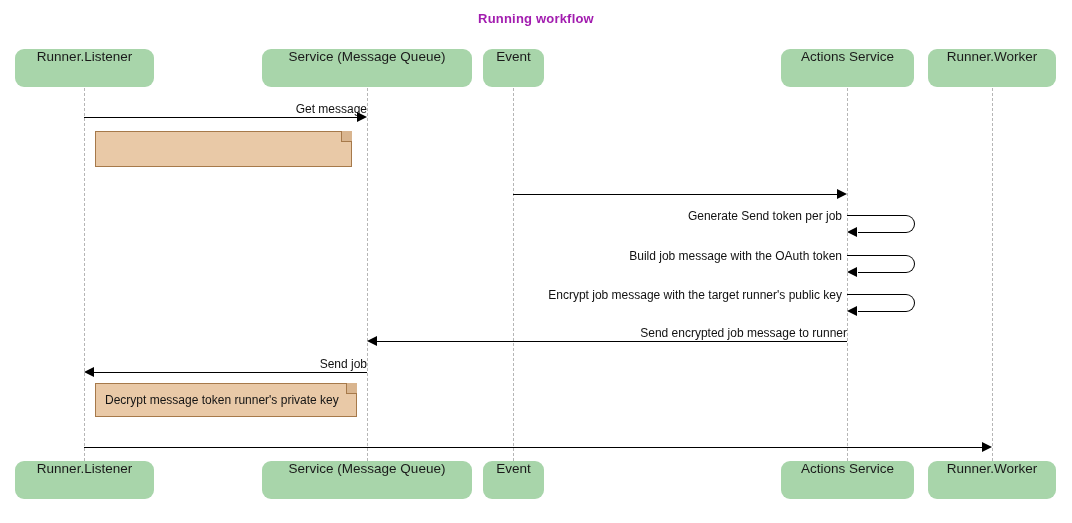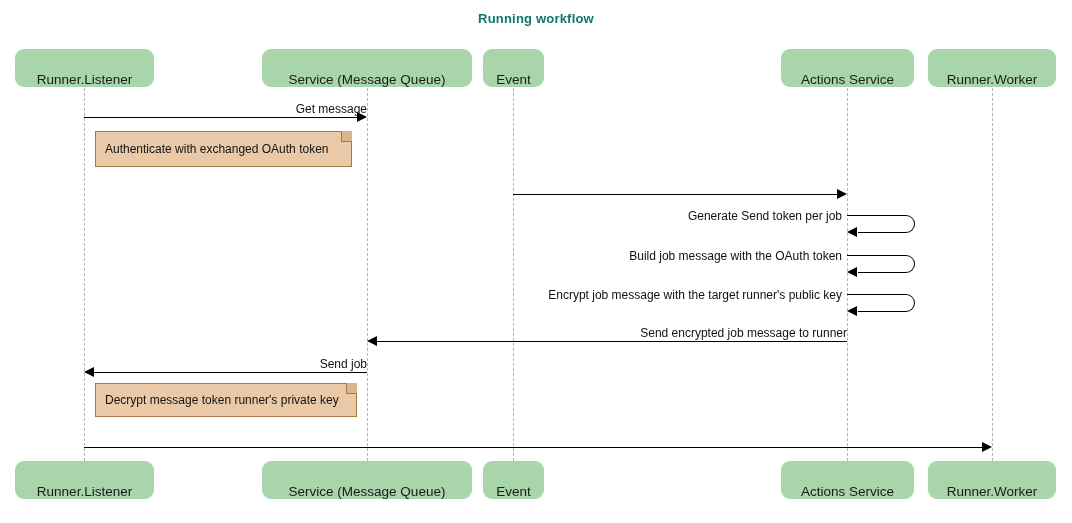--- a/index.html
+++ b/index.html
@@ -1,31 +1,31 @@
 <!DOCTYPE html>
 <html><head>
 <meta charset="utf-8">
 <style>
   html,body{margin:0;padding:0;background:#ffffff;}
   body{font-family:"Liberation Sans",sans-serif;}
   #canvas{position:relative;width:1072px;height:523px;overflow:hidden;background:#fff;}
 
   .title{
     position:absolute;left:0;top:11px;width:1072px;text-align:center;
-    font-size:13px;font-weight:bold;color:#0f766e;letter-spacing:.2px;
+    font-size:13px;font-weight:bold;color:#a21caf;letter-spacing:.2px;
   }
 
   .lifeline{
     position:absolute;width:0;border-left:1px dashed #b6b6b6;top:88px;height:373px;
   }
 
   .actor{
     position:absolute;height:38px;border-radius:9px;
     background:#a8d5aa;
-    display:flex;align-items:flex-end;justify-content:center;
+    display:flex;align-items:flex-start;justify-content:center;
     font-size:13.5px;color:#1a1a1a;white-space:nowrap;
     box-sizing:border-box;
   }
 
   
   .msg{position:absolute;height:0;border-top:1.4px solid #000;}
   .arrowR{
     position:absolute;width:0;height:0;
     border-top:5px solid transparent;border-bottom:5px solid transparent;
     border-left:10px solid #000;
@@ -109,21 +109,20 @@
   </div>
   <div class="actor" style="left:928px;top:461px;width:128px">
     <span>Runner.Worker</span>
   </div>
 
   <div class="msglabel" style="left:84px;top:102px;width:283px">Get message</div>
   <div class="msg" style="left:84px;top:117px;width:273px"></div>
   <div class="arrowR" style="left:357px;top:112px"></div>
 
   <div class="note" style="left:95px;top:131px;width:257px;height:36px">
-    <span>Authenticate with exchanged OAuth token</span>
     <span class="fold"></span>
   </div>
 
   <div class="msg" style="left:513px;top:194px;width:324px"></div>
   <div class="arrowR" style="left:837px;top:189px"></div>
 
   <div class="msglabel" style="left:617px;top:209px;width:225px;text-align:right">Generate Send token per job</div>
   <div class="selfloop" style="left:847px;top:215px;width:68px;height:18px">
     <div class="top" style="width:57px"></div>
     <div class="bot" style="top:17px;left:11px;width:46px"></div>

